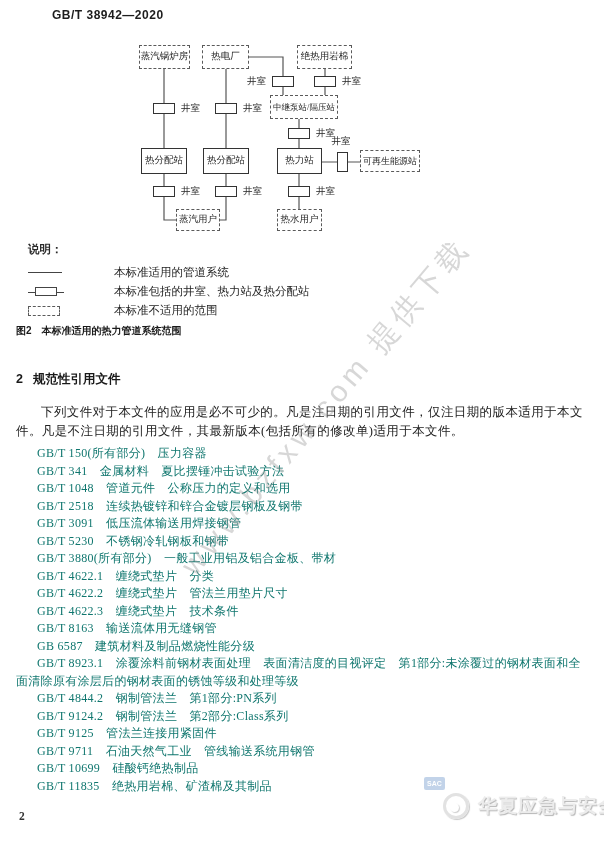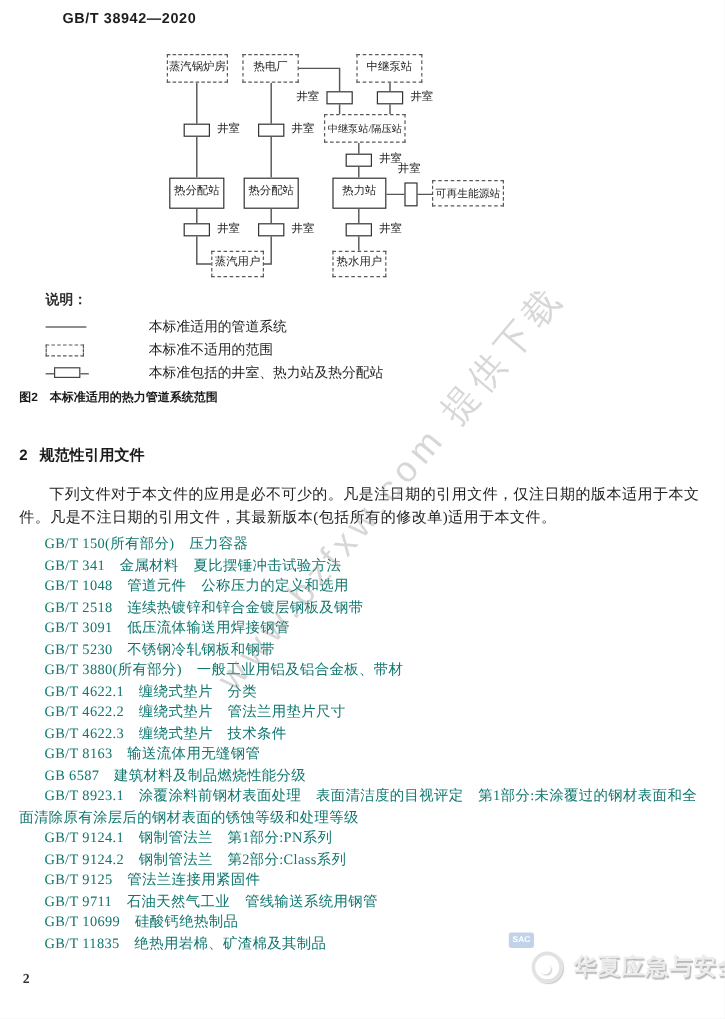--- a/index.html
+++ b/index.html
@@ -15,21 +15,21 @@
   #diagram{position:absolute;left:125px;top:40px;width:300px;height:200px;}
   #diagram svg{position:absolute;left:0;top:0;}
   #diagram polyline{fill:none;stroke:#555;stroke-width:1.2;}
   .node{position:absolute;display:flex;align-items:center;justify-content:center;
     background:#fff;font-size:9.5px;line-height:1;color:#1e1e1e;white-space:nowrap;box-sizing:border-box;}
   .node.dashed{border:1px dashed #5a5a5a;}
   .node.solid{border:1.5px solid #333;}
   .node.well{border:1.3px solid #333;}
   .well-tag{position:absolute;font-size:9.5px;line-height:1;color:#1e1e1e;white-space:nowrap;}
   
-  #legend{position:absolute;left:38px;top:242px;width:430px;}
+  #legend{position:absolute;left:28px;top:242px;width:430px;}
   .legend-title{font-size:11.5px;font-weight:bold;margin-bottom:6px;}
   .legend-row{display:flex;align-items:center;height:19px;gap:24px;}
   .legend-sym{width:44px;margin-right:18px;display:flex;align-items:center;}
   .sym-line{width:34px;border-top:1.5px solid #444;}
   .sym-dashed{width:32px;height:10px;border:1px dashed #5a5a5a;box-sizing:border-box;}
   .sym-solid{width:22px;height:9px;border:1.5px solid #444;box-sizing:border-box;position:relative;margin-left:7px;}
   .sym-solid::before,.sym-solid::after{content:"";position:absolute;top:50%;width:7px;border-top:1.2px solid #444;}
   .sym-solid::before{left:-8px;}
   .sym-solid::after{right:-8px;}
   .legend-text{font-size:11.5px;color:#1e1e1e;}
@@ -77,21 +77,21 @@
         <polyline points="101,29 101,108"></polyline>
         <polyline points="101,134 101,180 95,180"></polyline>
         <polyline points="124,17 158,17 158,55"></polyline>
         <polyline points="200,29 200,55"></polyline>
         <polyline points="174,79 174,108"></polyline>
         <polyline points="174,134 174,169"></polyline>
         <polyline points="197,122 235,122"></polyline>
       </svg>
       <div class="node dashed" style="left: 14px; top: 5px; width: 51px; height: 24px;">蒸汽锅炉房</div>
       <div class="node dashed" style="left: 77px; top: 5px; width: 47px; height: 24px;">热电厂</div>
-      <div class="node dashed" style="left: 172px; top: 5px; width: 55px; height: 24px;">中继泵站</div>
+      <div class="node dashed" style="left: 172px; top: 5px; width: 55px; height: 24px;">绝热用岩棉</div>
       <div class="node dashed" style="left: 145px; top: 55px; width: 68px; height: 24px; font-size: 8.5px;">中继泵站/隔压站</div>
       <div class="node solid" style="left: 16px; top: 108px; width: 46px; height: 26px;">热分配站</div>
       <div class="node solid" style="left: 78px; top: 108px; width: 46px; height: 26px;">热分配站</div>
       <div class="node solid" style="left: 152px; top: 108px; width: 45px; height: 26px;">热力站</div>
       <div class="node dashed" style="left: 235px; top: 110px; width: 60px; height: 22px; font-size: 9px;">可再生能源站</div>
       <div class="node dashed" style="left: 51px; top: 169px; width: 44px; height: 22px;">蒸汽用户</div>
       <div class="node dashed" style="left: 152px; top: 169px; width: 45px; height: 22px;">热水用户</div>
       <div class="node well" style="left: 28px; top: 63px; width: 22px; height: 11px;"></div>
       <div class="well-tag" style="left: 56px; top: 63.5px;">井室</div>
       <div class="node well" style="left: 90px; top: 63px; width: 22px; height: 11px;"></div>
@@ -116,29 +116,29 @@
     <div class="legend-title">说明：</div>
     <div>
         <div class="legend-row">
           <span class="legend-sym">
             <span class="sym-line"></span>
           </span>
           <span class="legend-text">本标准适用的管道系统</span>
         </div>
         <div class="legend-row">
           <span class="legend-sym">
+            <span class="sym-solid"></span>
+          </span>
+          <span class="legend-text">本标准包括的井室、热力站及热分配站</span>
+        </div>
+        <div class="legend-row">
+          <span class="legend-sym">
             <span class="sym-dashed"></span>
           </span>
           <span class="legend-text">本标准不适用的范围</span>
-        </div>
-        <div class="legend-row">
-          <span class="legend-sym">
-            <span class="sym-solid"></span>
-          </span>
-          <span class="legend-text">本标准包括的井室、热力站及热分配站</span>
         </div>
       </div>
   </div>
 
   <div class="fig-caption">图2　本标准适用的热力管道系统范围</div>
 
   <div id="section">
     <h2 class="sec-heading">
       <span class="num">2</span><span>规范性引用文件</span>
     </h2>
@@ -150,21 +150,21 @@
         <div class="ref-line">GB/T 2518　连续热镀锌和锌合金镀层钢板及钢带</div>
         <div class="ref-line">GB/T 3091　低压流体输送用焊接钢管</div>
         <div class="ref-line">GB/T 5230　不锈钢冷轧钢板和钢带</div>
         <div class="ref-line">GB/T 3880(所有部分)　一般工业用铝及铝合金板、带材</div>
         <div class="ref-line">GB/T 4622.1　缠绕式垫片　分类</div>
         <div class="ref-line">GB/T 4622.2　缠绕式垫片　管法兰用垫片尺寸</div>
         <div class="ref-line">GB/T 4622.3　缠绕式垫片　技术条件</div>
         <div class="ref-line">GB/T 8163　输送流体用无缝钢管</div>
         <div class="ref-line">GB 6587　建筑材料及制品燃烧性能分级</div>
         <div class="ref-line">GB/T 8923.1　涂覆涂料前钢材表面处理　表面清洁度的目视评定　第1部分:未涂覆过的钢材表面和全面清除原有涂层后的钢材表面的锈蚀等级和处理等级</div>
-        <div class="ref-line">GB/T 9124.1　钢制管法兰　第1部分:PN系列</div>
+        <div class="ref-line">GB/T 4844.2　钢制管法兰　第1部分:PN系列</div>
         <div class="ref-line">GB/T 9124.2　钢制管法兰　第2部分:Class系列</div>
         <div class="ref-line">GB/T 9125　管法兰连接用紧固件</div>
         <div class="ref-line">GB/T 9711　石油天然气工业　管线输送系统用钢管</div>
         <div class="ref-line">GB/T 10699　硅酸钙绝热制品</div>
         <div class="ref-line">GB/T 11835　绝热用岩棉、矿渣棉及其制品</div>
       </div>
   </div>
 
   <div class="page-num">2</div>
 

